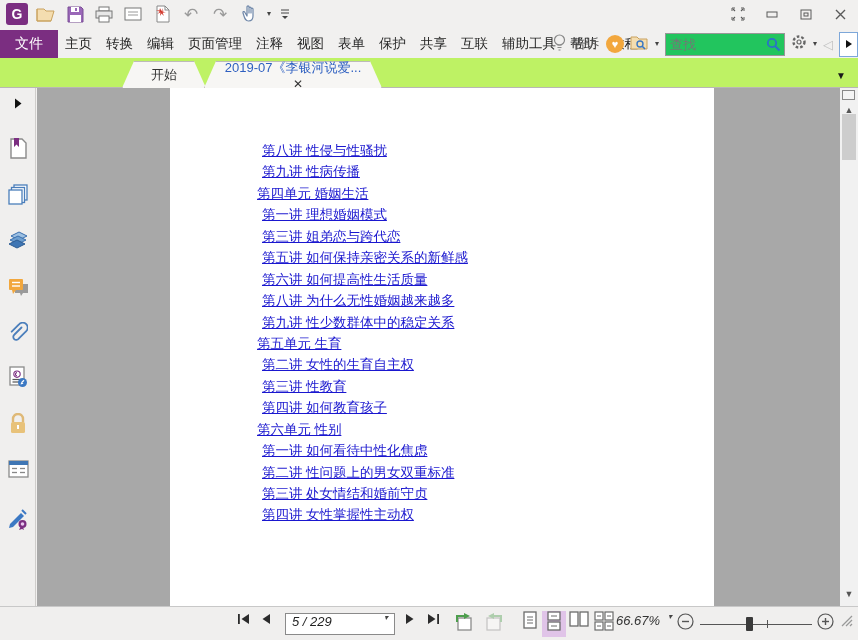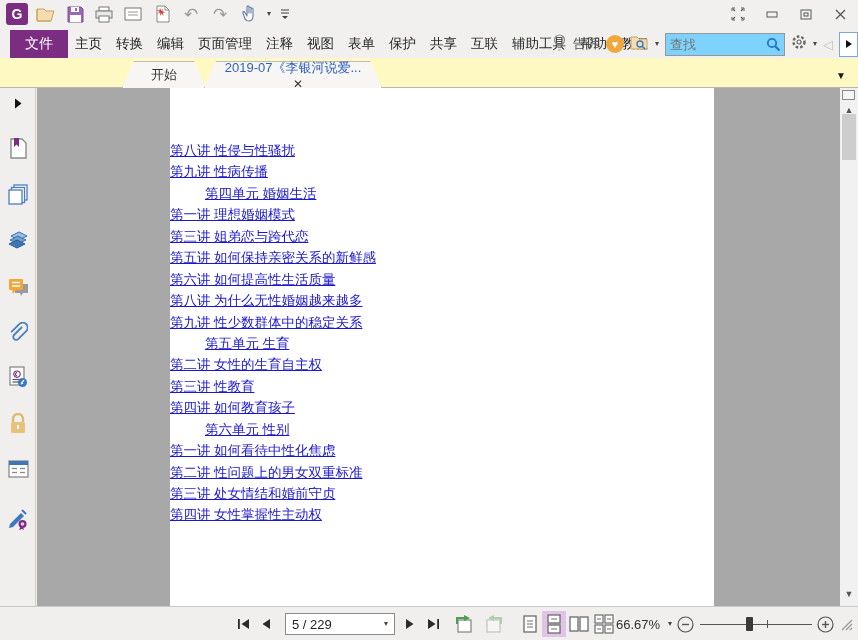--- a/index.html
+++ b/index.html
@@ -13,65 +13,65 @@
   .logo { width:20px; height:20px; background:#7b2e81; border-radius:3px; color:#fff; font-weight:bold;
           font-size:14px; display:flex; align-items:center; justify-content:center; }
   .caret { font-size:8px; color:#444; line-height:1; }
   .undoredo { font-size:17px; color:#9a9a9a; }
   .title-text { position:absolute; left:330px; top:7px; font-size:13px; color:#3f3f3f; white-space:nowrap; }
   .winctl { position:absolute; right:8px; top:4px; display:flex; gap:14px; align-items:center; }
   .winctl .wc { width:20px; height:20px; display:flex; align-items:center; justify-content:center; }
 
   
   .menubar { position:absolute; left:0; top:30px; width:858px; height:28px; background:#f1f0ef; display:flex; align-items:center; }
-  .file-btn { margin-left:10px; width:58px; height:28px; background:var(--accent,#7b2e81); color:#fff;
+  .file-btn { width:58px; height:28px; background:var(--accent,#7b2e81); color:#fff;
               font-size:14px; display:flex; align-items:center; justify-content:center; }
   .menu-items { display:flex; align-items:center; margin-left:0; }
   .menu-item { font-size:13.5px; color:#262626; padding:5px 7px; white-space:nowrap; }
   .menu-right { position:absolute; left:552px; top:0; height:28px; display:flex; align-items:center; gap:6px; }
   .tellme { font-size:13px; color:#555; width:27px; overflow:hidden; white-space:nowrap; }
   .heart-badge { width:18px; height:18px; border-radius:50%; background:var(--heart,#f2a73d); color:#fff;
                  font-size:11px; display:flex; align-items:center; justify-content:center; }
-  .search-box { width:120px; height:23px; background:#7dd3fc; border:1px solid #979797; display:flex; align-items:center; }
+  .search-box { width:120px; height:23px; background:#22c55e; border:1px solid #979797; display:flex; align-items:center; }
   .search-box input { flex:1; border:0; outline:0; font-size:13px; color:#333; padding:0 4px; width:90px; background:transparent; font-family:inherit; }
   .nav-arrow-dis { color:#c0c0c0; font-size:13px; }
   .panel-btn { width:19px; height:25px; border:1px solid #7da7d9; background:#fff; display:flex; align-items:center; justify-content:center; }
 
   
-  .tabbar { position:absolute; left:0; top:58px; width:858px; height:30px; background:#fef9c3; border-bottom:1px solid #b9b7b5; }
+  .tabbar { position:absolute; left:0; top:58px; width:858px; height:30px; background:#bef264; border-bottom:1px solid #b9b7b5; }
   .tab { position:absolute; top:3px; height:27px; background:#f7f6f4; border:1px solid #bdbbb9; border-bottom:0;
          clip-path:polygon(12px 0, calc(100% - 12px) 0, 100% 100%, 0 100%);
          display:flex; align-items:center; justify-content:center; font-size:13px; color:#333; }
   .tab1 { left:122px; width:84px; }
   .tab2 { left:204px; width:178px; color:var(--tabblue,#2e5fc0);flex-direction:column; }
   .tab-close { color:#333; font-size:12px; margin-left:10px; }
   .ribbon-caret { position:absolute; right:12px; top:12px; font-size:10px; color:#1a1a1a; }
 
   
   .main { position:absolute; left:0; top:88px; width:858px; height:518px; }
   .sidebar { position:absolute; left:0; top:0; width:36px; height:518px; background:#f0efee; border-right:1px solid #cfcdcb; }
   .sb-ic { position:absolute; left:7px; width:22px; height:22px; display:flex; align-items:center; justify-content:center; }
   .docarea { position:absolute; left:37px; top:0; width:803px; height:518px; background:var(--docbg,#a8a8a8); }
   .page { position:absolute; left:133px; top:0; width:544px; height:518px; background:#fff; }
   .toc { position:absolute; left:0; top:52px; width:544px; font-family:"Liberation Serif",serif; }
   .toc-line { height:21.45px; line-height:21.45px; font-size:13.5px; white-space:nowrap; }
-  .toc-line.lvl1 { padding-left:35px; }
-  .toc-line.lvl2 { }
+  .toc-line.lvl1 { padding-left:87px; }
+  .toc-line.lvl2 { padding-left:92px; }
   .toc-link { color:var(--link,#1a17cf); text-decoration:underline; }
 
   
   .vscroll { position:absolute; right:0; top:0; width:18px; height:518px; background:#f1f1f1; }
   .vs-box { position:absolute; left:2px; top:2px; width:13px; height:10px; border:1px solid #8a8a8a; background:#f5f5f5; }
   .vs-arrow { position:absolute; left:3px; width:12px; height:10px; color:#555; font-size:9px; text-align:center; line-height:10px; }
   .vs-up { top:17px; } .vs-down { top:501px; }
   .vs-thumb { position:absolute; left:2px; top:26px; width:14px; height:46px; background:#cdcdcd; }
 
   
   .statusbar { position:absolute; left:0; top:606px; width:858px; height:34px; background:#f0efee; border-top:1px solid #c8c8c8; }
-  .sb-item { position:absolute; top:6px; height:22px; display:flex; align-items:center; justify-content:center; }
+  .sb-item { position:absolute; top:6px; height:22px; display:flex; justify-content:center;font-style:italic; }
   .pagebox { left:285px; width:110px; background:#fff; border:1px solid #8a8a8a; font-size:13px; color:#222;
              justify-content:space-between; padding:0 6px; }
   .zoomtext { font-size:13px; color:#333; }
   .slider-track { position:absolute; left:700px; top:16.5px; width:112px; height:1.5px; background:#555; }
   .slider-tick { position:absolute; left:767px; top:13px; width:1px; height:8px; background:#555; }
   .slider-thumb { position:absolute; left:746px; top:10px; width:7px; height:14px; background:#3a3a3a; border-radius:1px; }
   .viewmode { width:24px; height:26px; top:4px; }
   .viewmode.active { background:var(--viewbg,#e0c4e8); }
 </style>
 </head>

